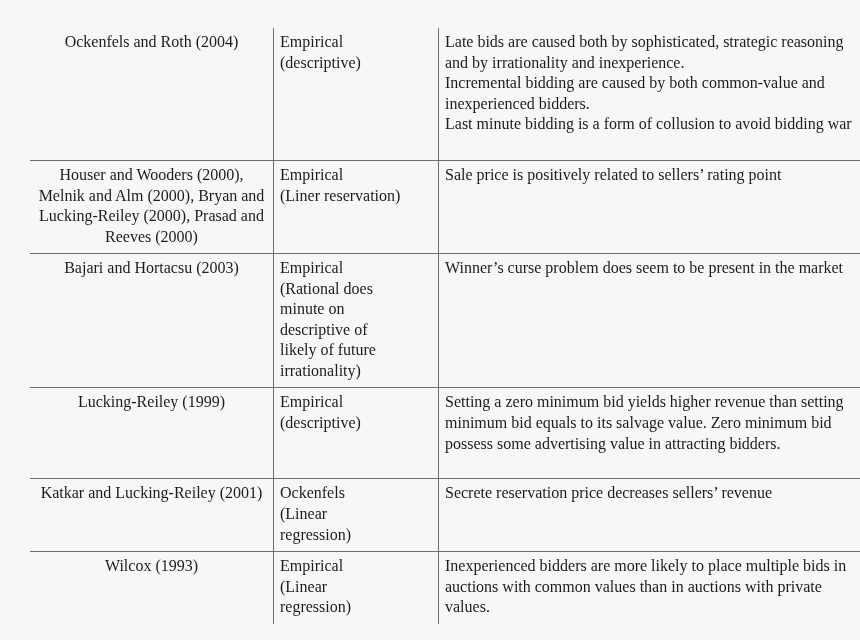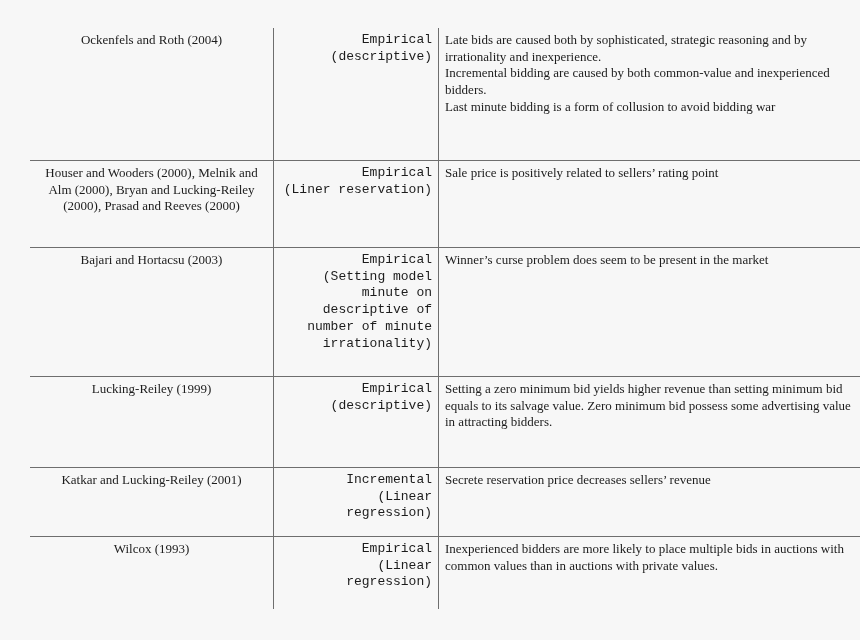--- a/index.html
+++ b/index.html
@@ -24,39 +24,38 @@
 
   table.lit-table {
     border-collapse: collapse;
     width: 800px;
     table-layout: fixed;
   }
 
   table.lit-table td {
     vertical-align: top;
     padding: 4px 6px 6px 6px;
-    font-size: 13px;
+    font-size: 16px;
     line-height: 1.285;
   }
 
   
   td.col-author {
     width: 231px;
     text-align: center;
     border-right: 1.6px solid #6e6e6e;
     padding-left: 2px;
     padding-right: 4px;
   }
   td.col-method {
     width: 152px;
-    text-align: right;
+    text-align: left;
     border-right: 1.6px solid #6e6e6e;
     padding-left: 4px;
     padding-right: 4px;
-    font-family: Liberation Mono, monospace;
   }
   td.col-finding {
     width: 417px;
     text-align: left;
     padding-left: 9px;
     padding-right: 2px;
   }
 
   
   tr.rule > td {
@@ -110,24 +109,24 @@
           <span class="line">Sale price is positively related to sellers’ rating point</span>
         </td>
       </tr>
 
       <tr class="r3 rule">
         <td class="col-author">
           <span class="line">Bajari and Hortacsu (2003)</span>
         </td>
         <td class="col-method">
           <span class="line">Empirical</span>
-          <span class="line">(Setting model</span>
+          <span class="line">(Rational does</span>
           <span class="line">minute on</span>
           <span class="line">descriptive of</span>
-          <span class="line">number of minute</span>
+          <span class="line">likely of future</span>
           <span class="line">irrationality)</span>
         </td>
         <td class="col-finding">
           <span class="line">Winner’s curse problem does seem to be present in the market</span>
         </td>
       </tr>
 
       <tr class="r4 rule">
         <td class="col-author">
           <span class="line">Lucking-Reiley (1999)</span>
@@ -139,21 +138,21 @@
         <td class="col-finding">
           <span class="line">Setting a zero minimum bid yields higher revenue than setting minimum bid equals to its salvage value. Zero minimum bid possess some advertising value in attracting bidders.</span>
         </td>
       </tr>
 
       <tr class="r5 rule">
         <td class="col-author">
           <span class="line">Katkar and Lucking-Reiley (2001)</span>
         </td>
         <td class="col-method">
-          <span class="line">Incremental</span>
+          <span class="line">Ockenfels</span>
           <span class="line">(Linear</span>
           <span class="line">regression)</span>
         </td>
         <td class="col-finding">
           <span class="line">Secrete reservation price decreases sellers’ revenue</span>
         </td>
       </tr>
 
       <tr class="r6 rule">
         <td class="col-author">

